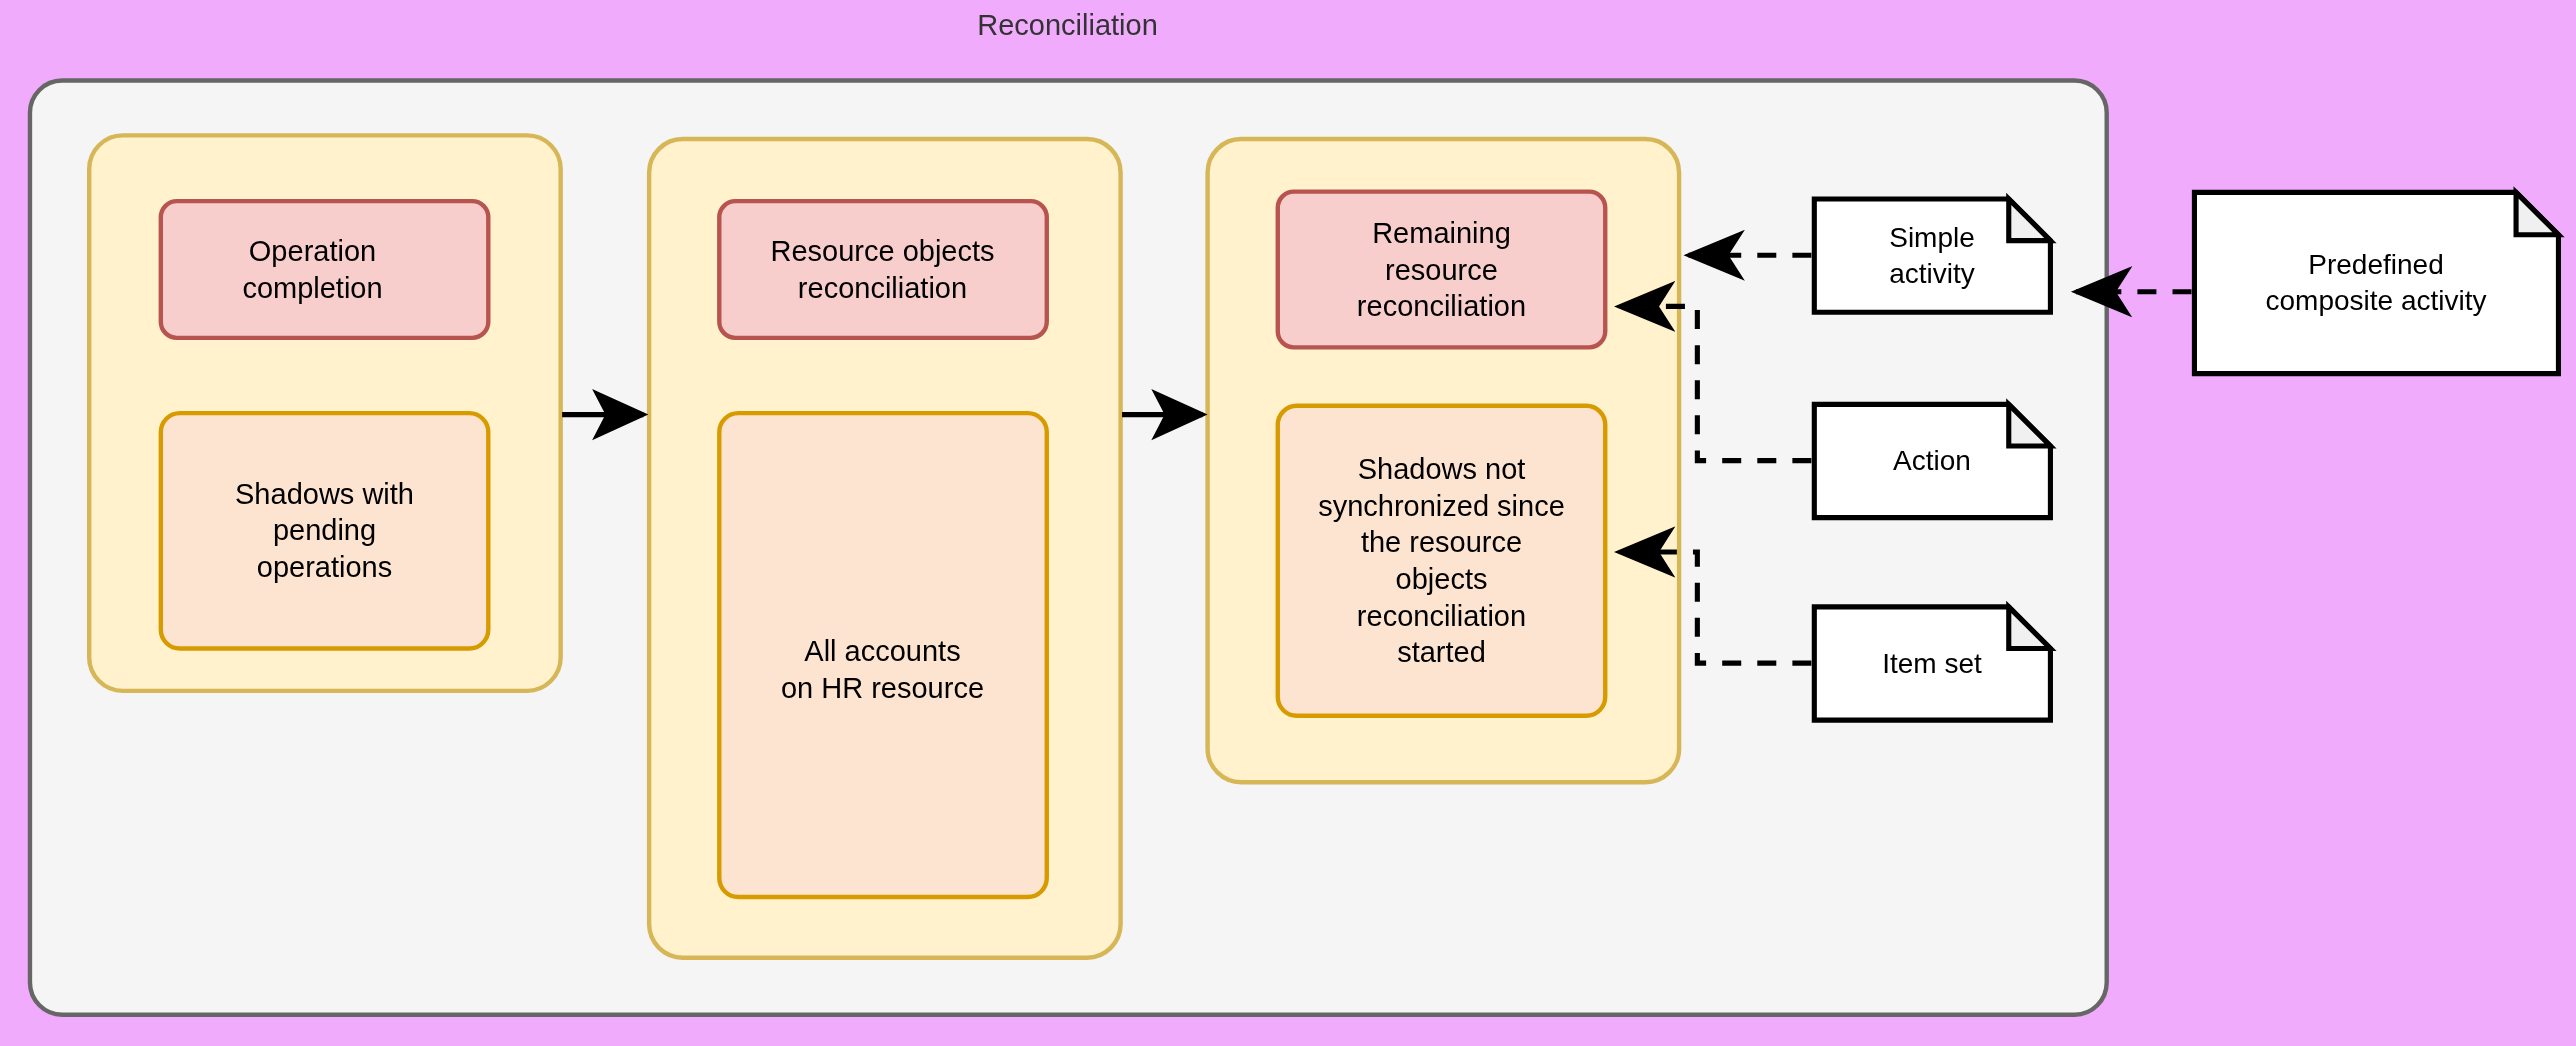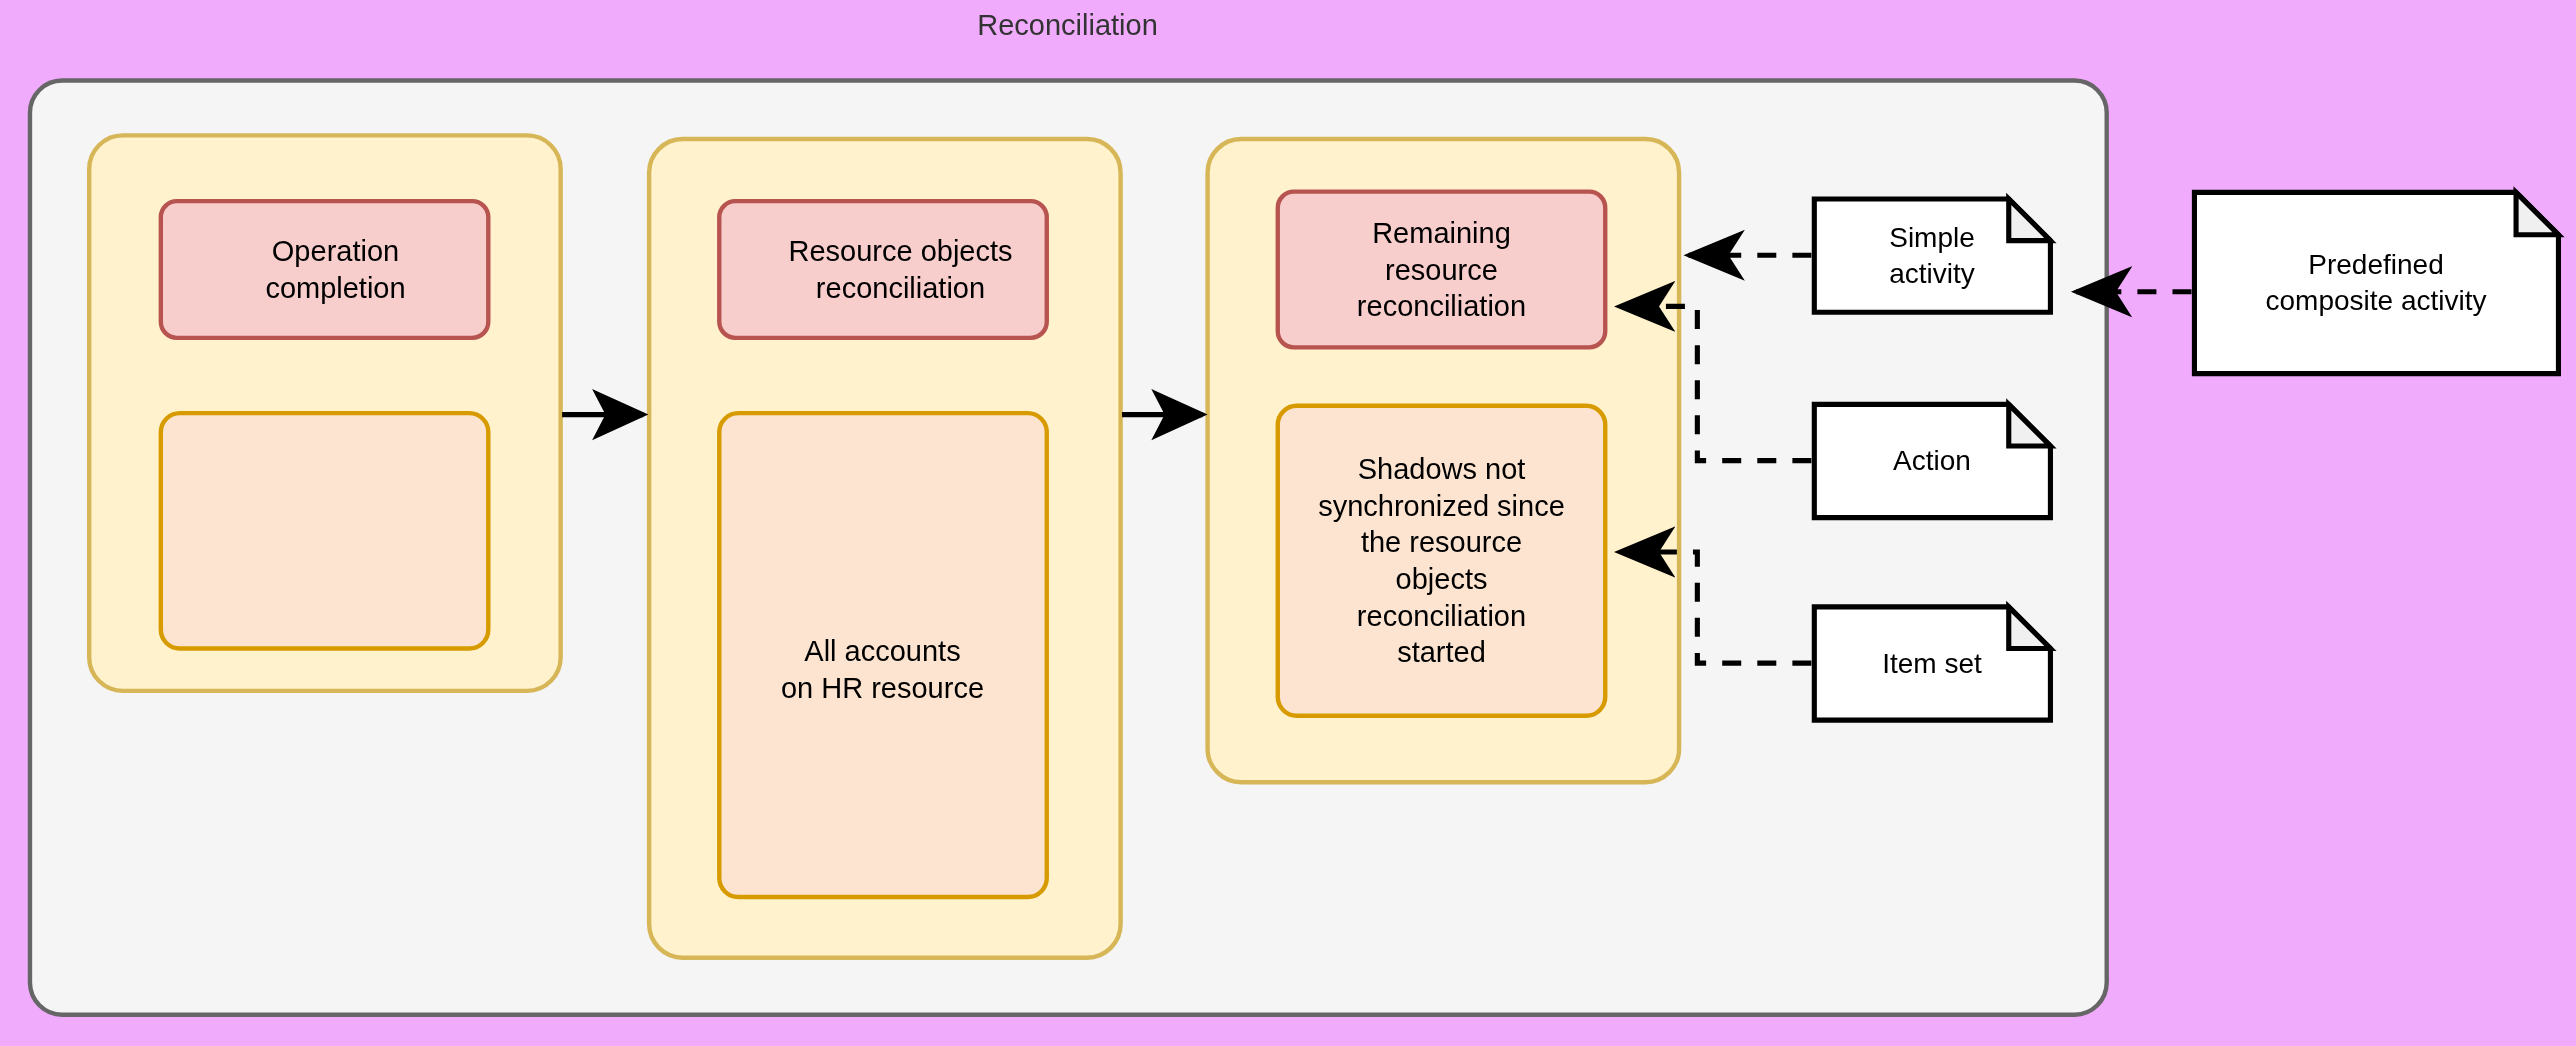--- a/index.html
+++ b/index.html
@@ -94,24 +94,27 @@
 
     <path d="M2478,630 L2322,630 L2322,419 L2215,419" fill="none" stroke="#000000" stroke-width="7" stroke-dasharray="26 22" marker-end="url(#arrowOpen)"></path>
 
     <path d="M2478,907 L2322,907 L2322,755 L2215,755" fill="none" stroke="#000000" stroke-width="7" stroke-dasharray="26 22" marker-end="url(#arrowOpen)"></path>
 
     <path d="M2998,399 L2840,399" fill="none" stroke="#000000" stroke-width="7" stroke-dasharray="26 22" marker-end="url(#arrowOpen)"></path>
   </svg>
 
   <div class="lbl title-lbl" style="left:848px; top:10.2px; width:439px; height:31px;">Reconciliation</div>
 
-  <div class="lbl box-lbl" style="left:172px; top:201px; width:327px; height:137px;text-align:center;">Operation
+  <div class="lbl box-lbl" style="left:149px; top:201px; width:327px; height:137px;text-align:center;">Operation
 completion</div>
+  <div class="lbl box-lbl" style="left:161px; top:413px; width:327px; height:235px;">Shadows with
+pending
+operations</div>
 
-  <div class="lbl box-lbl" style="left:719px; top:201px; width:327px; height:137px;margin-left:18px;">Resource objects
+  <div class="lbl box-lbl" style="left:719px; top:201px; width:327px; height:137px;">Resource objects
 reconciliation</div>
   <div class="lbl box-lbl" style="left:719px; top:428px; width:327px; height:484px;">All accounts
 on HR resource</div>
 
   <div class="lbl box-lbl" style="left:1278px; top:192px; width:327px; height:156px;">Remaining
 resource
 reconciliation</div>
   <div class="lbl box-lbl" style="left:1278px; top:406px; width:327px; height:310px;">Shadows not
 synchronized since
 the resource

